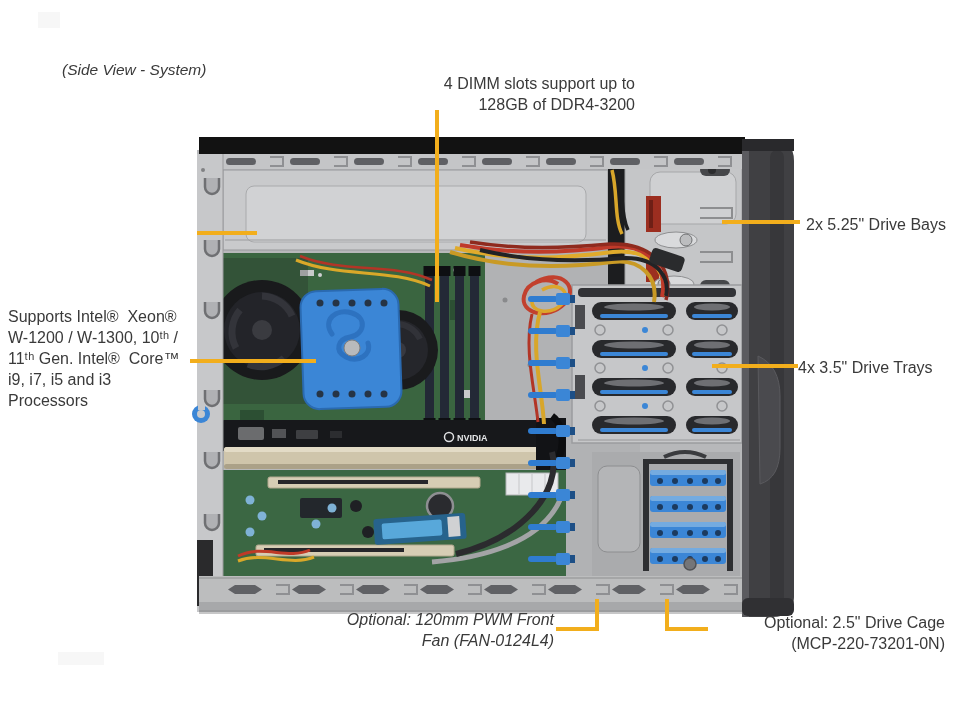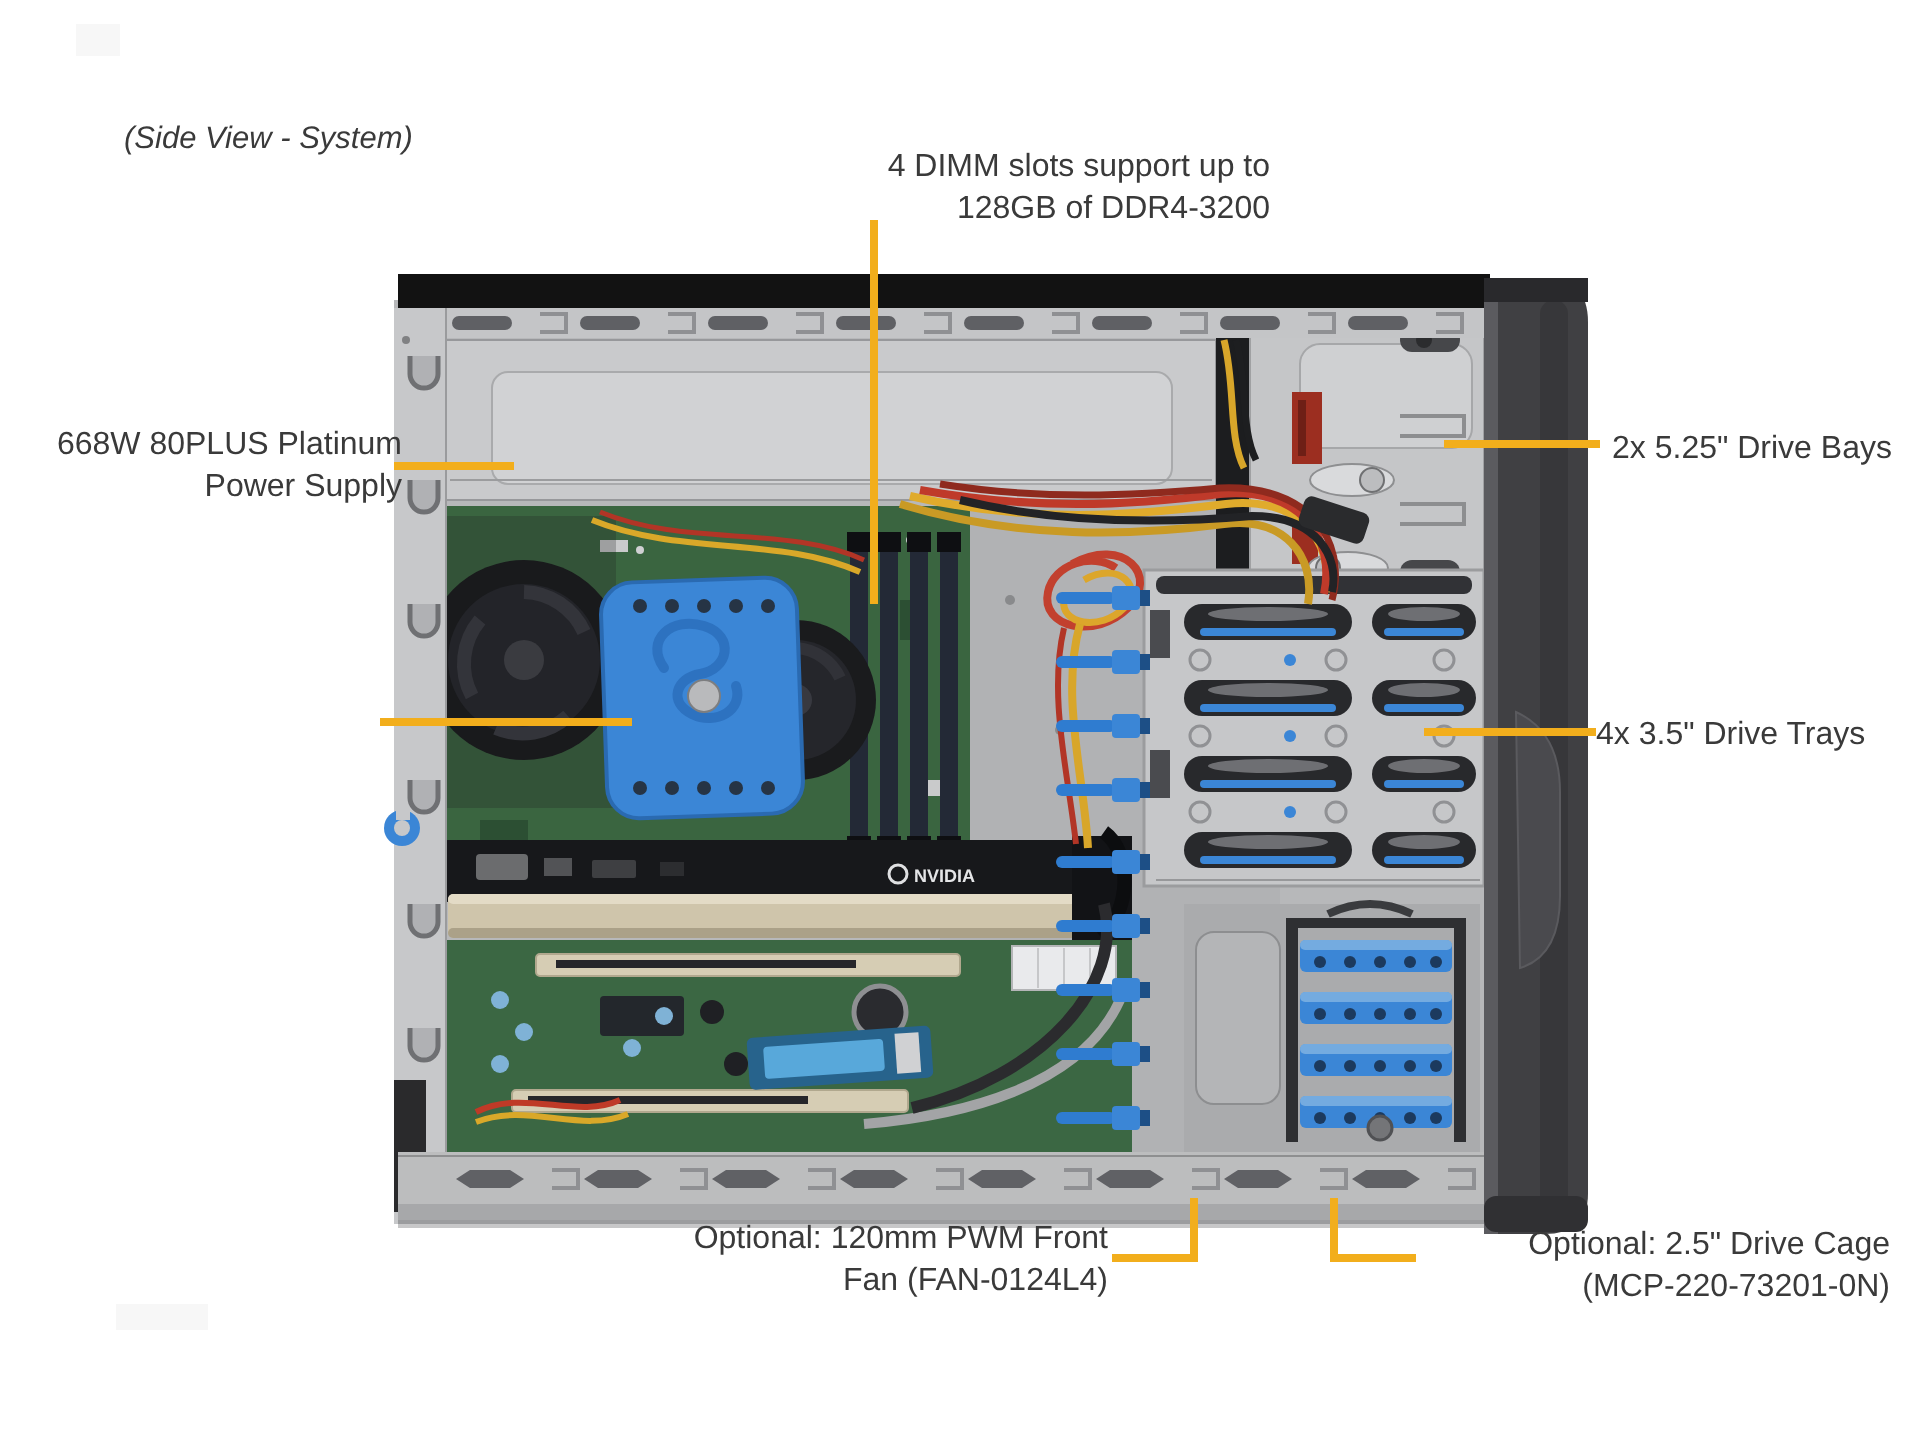--- a/index.html
+++ b/index.html
@@ -343,26 +343,29 @@
       <path class="callout-line" d="M597,599 V629 H556"></path>
       <path class="callout-line" d="M667,599 V629 H708"></path>
     </g>
   </svg>
 
   <div class="label italic" style="left:62px; top:59px;">(Side View - System)</div>
 
   <div class="label center" style="left:375px; top:73px; width:260px;">4 DIMM slots support up to
 128GB of DDR4-3200</div>
 
-  <div class="label center" style="left:5px; top:212px; width:196px;">668W 80PLUS Platinum
-Power Supply</div>
-
+
+  <div class="label" style="left:8px; top:306px; width:200px;">Supports Intel®  Xeon®
+W-1200 / W-1300, 10ᵗʰ /
+11ᵗʰ Gen. Intel®  Core™
+i9, i7, i5 and i3
+Processors</div>
 
   <div class="label" style="left:806px; top:214px;">2x 5.25" Drive Bays</div>
 
   <div class="label" style="left:798px; top:357px;">4x 3.5" Drive Trays</div>
 
-  <div class="label center" style="left:330px; top:609px; width:224px;">Optional: 120mm PWM Front
+  <div class="label center" style="left:330px; top:609px; width:224px;font-style:italic;">Optional: 120mm PWM Front
 Fan (FAN-0124L4)</div>
 
   <div class="label center" style="left:705px; top:612px; width:240px;">Optional: 2.5" Drive Cage
 (MCP-220-73201-0N)</div>
 </div>
 
 </body></html>

